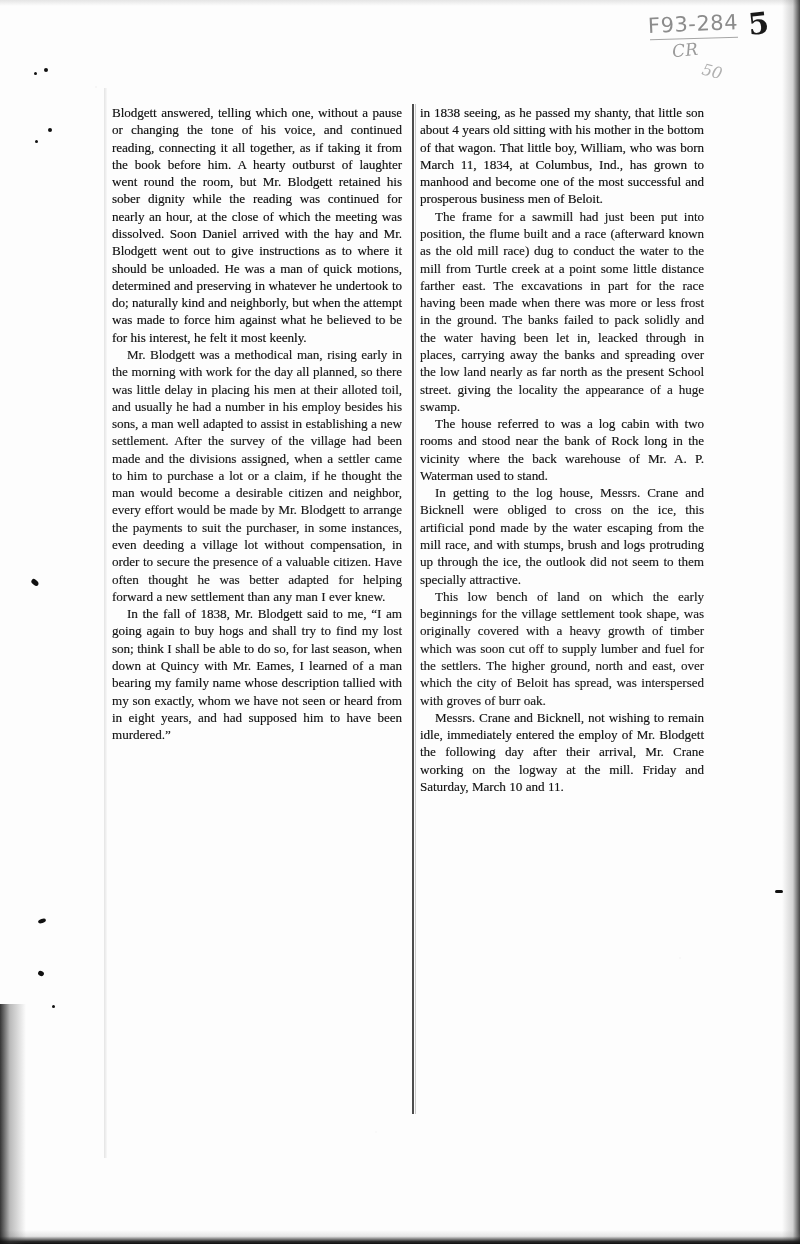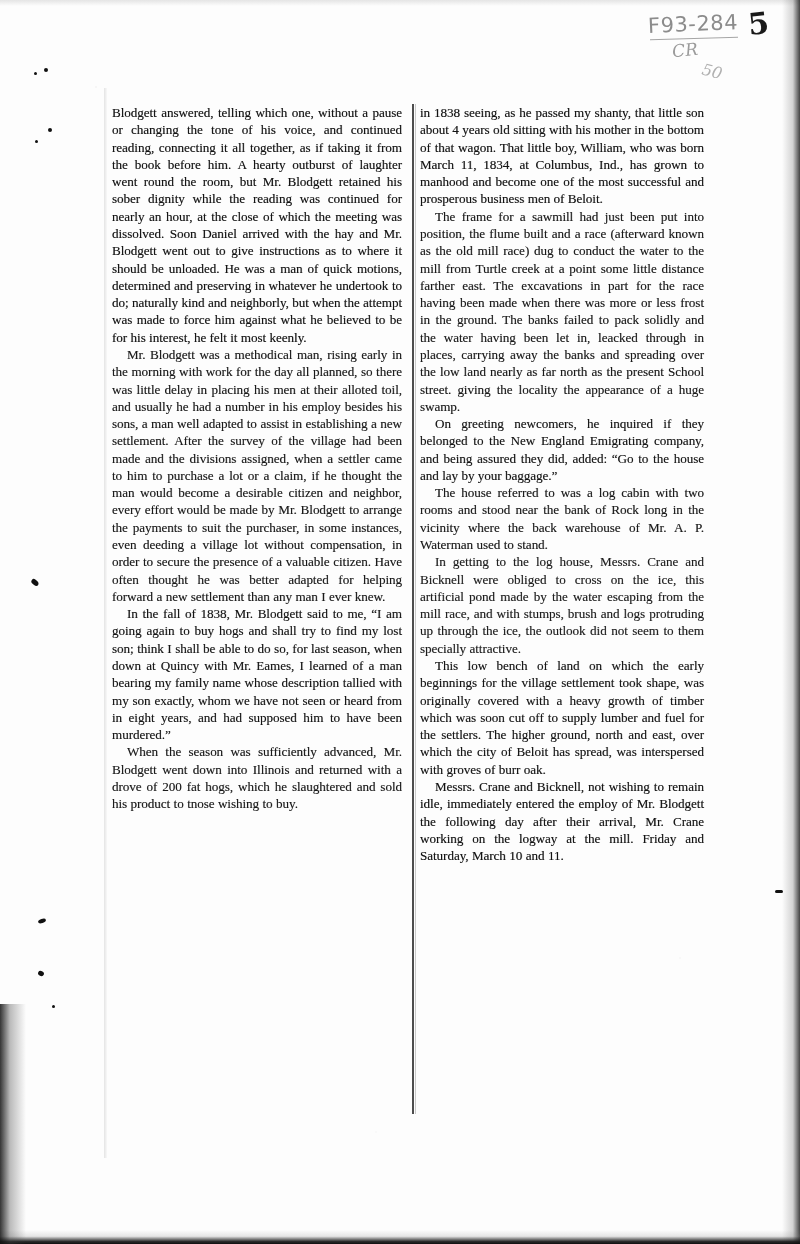--- a/index.html
+++ b/index.html
@@ -241,30 +241,28 @@
     <div class="hw-squiggle">50</div>
     <div class="hw-number">5</div>
   </div>
 
   <div class="article">
 
     <div class="column column-left">
       <p class="para first">Blodgett answered, telling which one, without a pause or changing the tone of his voice, and continued reading, connecting it all together, as if taking it from the book before him. A hearty outburst of laughter went round the room, but Mr. Blodgett retained his sober dignity while the reading was continued for nearly an hour, at the close of which the meeting was dissolved. Soon Daniel arrived with the hay and Mr. Blodgett went out to give instructions as to where it should be unloaded. He was a man of quick motions, determined and preserving in whatever he undertook to do; naturally kind and neighborly, but when the attempt was made to force him against what he believed to be for his interest, he felt it most keenly.</p>
       <p class="para hang">Mr. Blodgett was a methodical man, rising early in the morning with work for the day all planned, so there was little delay in placing his men at their alloted toil, and usually he had a number in his employ besides his sons, a man well adapted to assist in establishing a new settlement. After the survey of the village had been made and the divisions assigned, when a settler came to him to purchase a lot or a claim, if he thought the man would become a desirable citizen and neighbor, every effort would be made by Mr. Blodgett to arrange the payments to suit the purchaser, in some instances, even deeding a village lot without compensation, in order to secure the presence of a valuable citizen. Have often thought he was better adapted for helping forward a new settlement than any man I ever knew.</p>
       <p class="para hang">In the fall of 1838, Mr. Blodgett said to me, “I am going again to buy hogs and shall try to find my lost son; think I shall be able to do so, for last season, when down at Quincy with Mr. Eames, I learned of a man bearing my family name whose description tallied with my son exactly, whom we have not seen or heard from in eight years, and had supposed him to have been murdered.”</p>
-      <p class="para hang">When the season was sufficiently advanced, Mr. Blodgett went down into Illinois and returned with a drove of 200 fat hogs, which he slaughtered and sold his product to tnose wishing to buy.</p>
     </div>
 
     <div class="column-rule"></div>
     <div class="column-rule-inner"></div>
 
     <div class="column column-right">
       <p class="para first">in 1838 seeing, as he passed my shanty, that little son about 4 years old sitting with his mother in the bottom of that wagon. That little boy, William, who was born March 11, 1834, at Columbus, Ind., has grown to manhood and become one of the most successful and prosperous business men of Beloit.</p>
       <p class="para hang">The frame for a sawmill had just been put into position, the flume built and a race (afterward known as the old mill race) dug to conduct the water to the mill from Turtle creek at a point some little distance farther east. The excavations in part for the race having been made when there was more or less frost in the ground. The banks failed to pack solidly and the water having been let in, leacked through in places, carrying away the banks and spreading over the low land nearly as far north as the present School street. giving the locality the appearance of a huge swamp.</p>
-      <p class="para hang">On greeting newcomers, he inquired if they belonged to the New England Emigrating company, and being assured they did, added: “Go to the house and lay by your baggage.”</p>
       <p class="para hang">The house referred to was a log cabin with two rooms and stood near the bank of Rock long in the vicinity where the back warehouse of Mr. A. P. Waterman used to stand.</p>
       <p class="para hang">In getting to the log house, Messrs. Crane and Bicknell were obliged to cross on the ice, this artificial pond made by the water escaping from the mill race, and with stumps, brush and logs protruding up through the ice, the outlook did not seem to them specially attractive.</p>
       <p class="para hang">This low bench of land on which the early beginnings for the village settlement took shape, was originally covered with a heavy growth of timber which was soon cut off to supply lumber and fuel for the settlers. The higher ground, north and east, over which the city of Beloit has spread, was interspersed with groves of burr oak.</p>
       <p class="para hang">Messrs. Crane and Bicknell, not wishing to remain idle, immediately entered the employ of Mr. Blodgett the following day after their arrival, Mr. Crane working on the logway at the mill. Friday and Saturday, March 10 and 11.</p>
     </div>
 
   </div>
 
   <div class="edge-shadow-top"></div>
   <div class="edge-shadow-right"></div>

